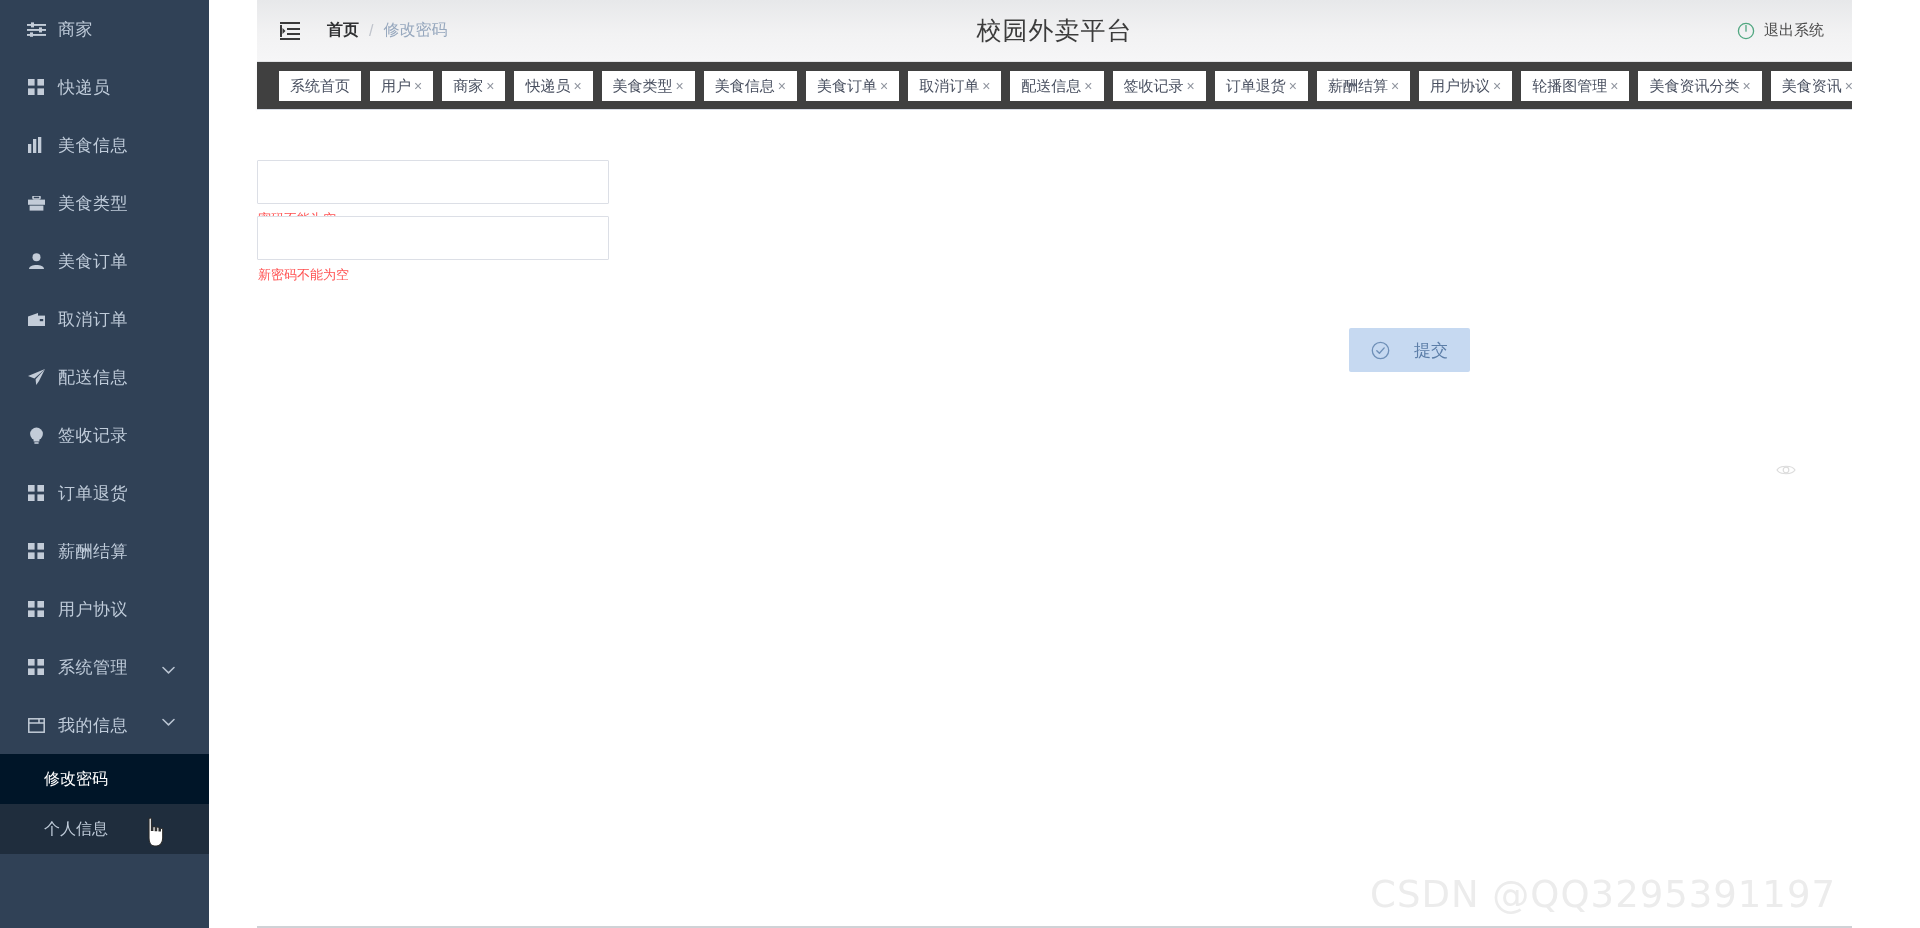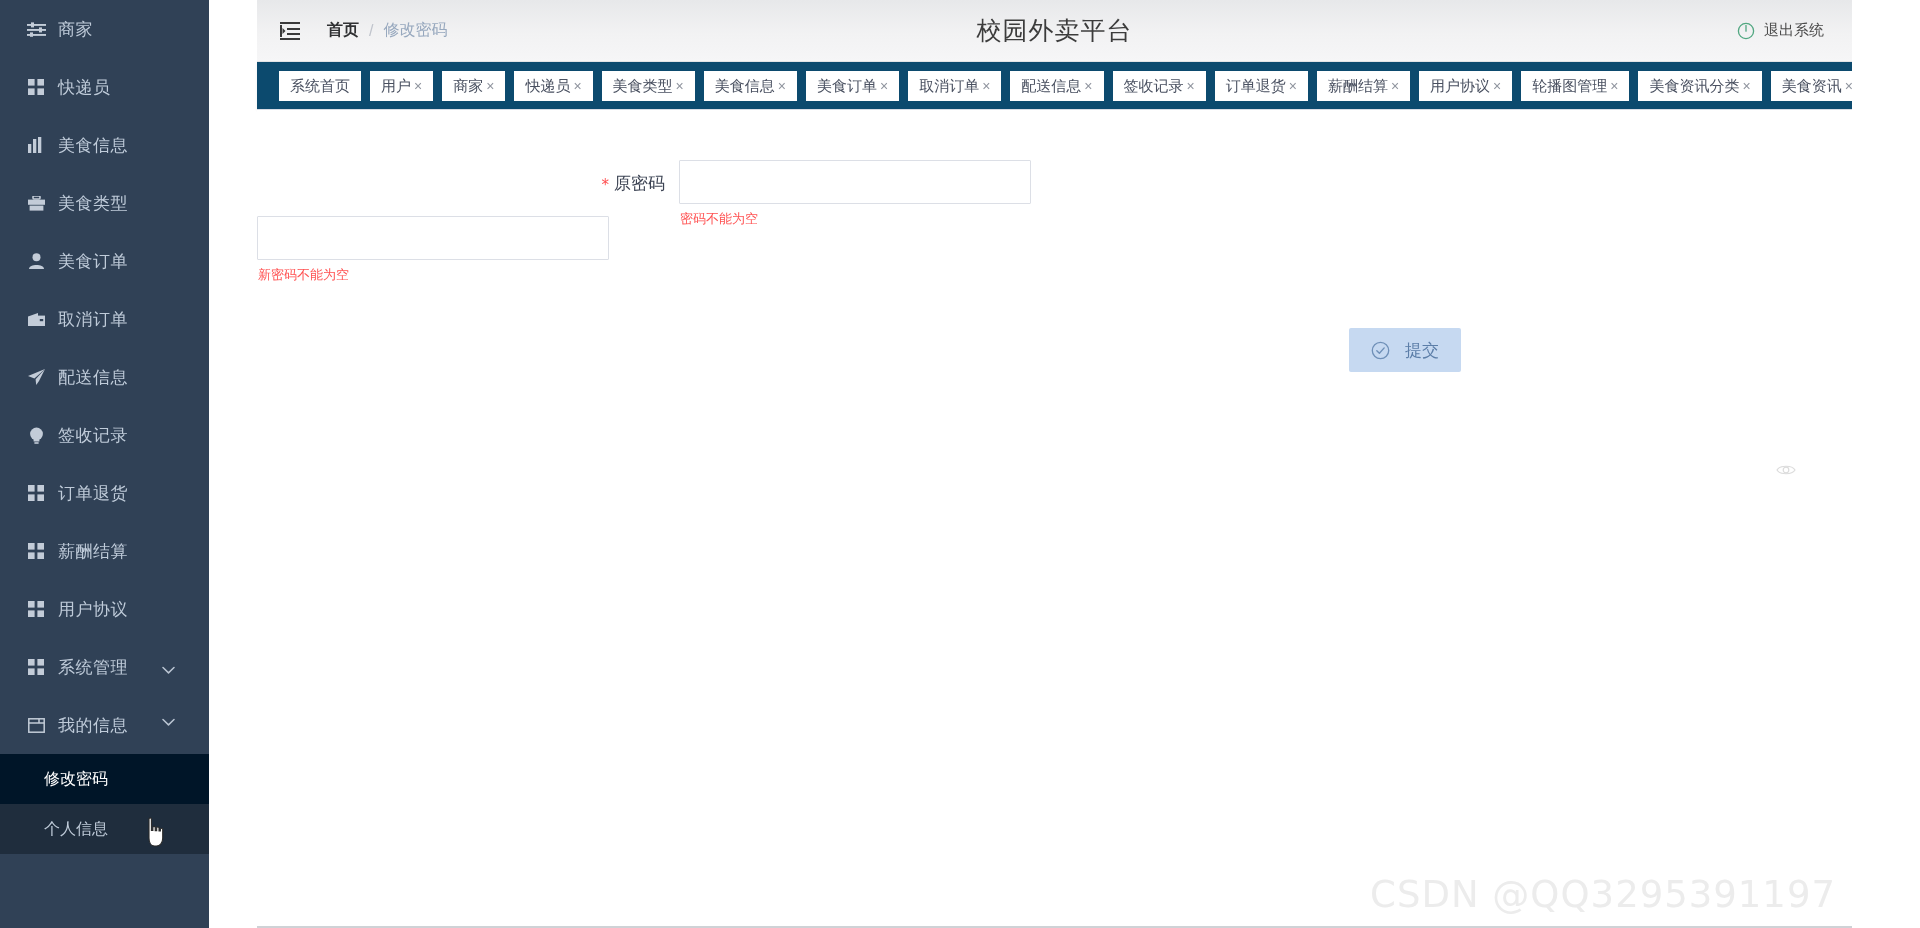--- a/index.html
+++ b/index.html
@@ -118,21 +118,21 @@
     color: #4b4b4b;
     cursor: pointer;
     z-index: 3;
   }
   .logout .pw-ico { color: #51a781; margin-right: 9px; display: flex; }
 
   
   .tabsbar {
     height: 48px;
     flex: 0 0 48px;
-    background: #0c4a6e;
+    background: #404040;
     border-bottom: 1px solid #d8dce5;
     box-shadow: 0 1px 3px 0 rgba(0,0,0,.06);
     display: flex;
     align-items: center;
     padding-left: 22px;
     overflow: hidden;
   }
   .tab {
     height: 30px;
     line-height: 30px;
@@ -217,21 +217,21 @@
     width: 20px; height: 20px;
   }
   .submit-row {
     margin-top: 56px;
     padding-left: 1092px;
   }
   .btn-submit {
     display: inline-flex;
     align-items: center;
     justify-content: center;
-    gap: 15px;
+    gap: 24px;
     height: 44px;
     padding: 0 22px;
     background: #c6d9f1;
     color: #5c7ea8;
     border: none;
     font-size: 17px;
     cursor: pointer;
     border-radius: 2px;
     font-family: "Liberation Sans", sans-serif;
   }
@@ -524,21 +524,20 @@
         <div class="tab">
           <span>签收记录</span>
           <span class="tclose">×</span>
         </div>
       </div>
 
     <div class="content">
       <div class="form-wrap">
         <div id="form-rows">
             <div class="form-row">
-              <div class="form-label"><span class="req">*</span><span>原密码</span></div>
               <div class="field-col"><input class="fld" type="text" placeholder="" style=""><div class="err">密码不能为空</div></div>
             </div>
             <div class="form-row">
               <div class="field-col"><input class="fld" type="text" placeholder="" style=""><div class="err">新密码不能为空</div></div>
             </div>
           </div>
 
         <div class="submit-row">
           <button class="btn-submit">
             <span>

